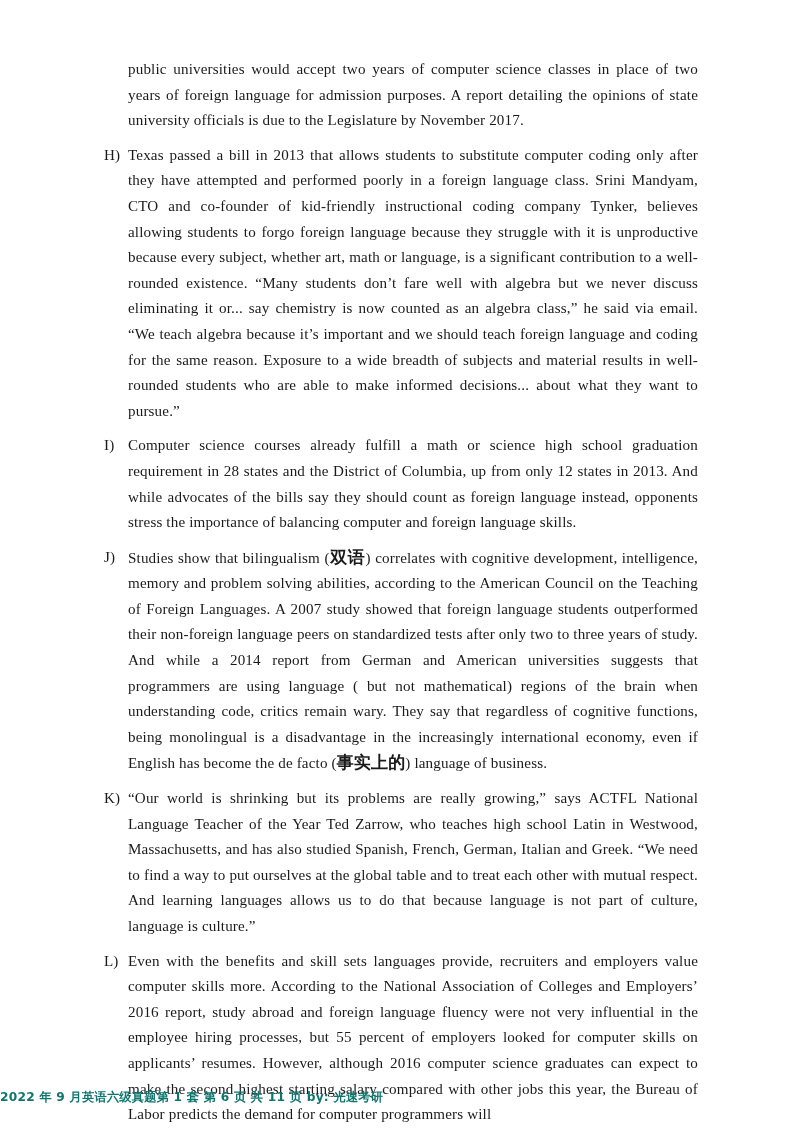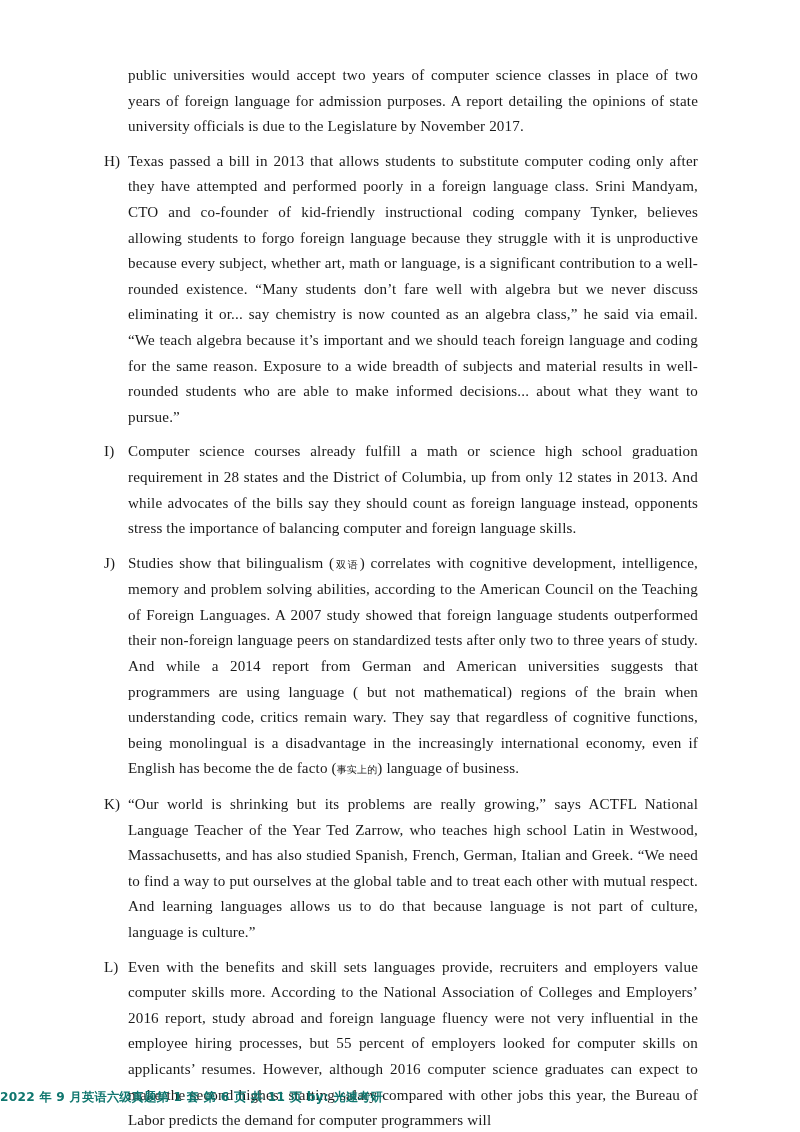--- a/index.html
+++ b/index.html
@@ -48,28 +48,28 @@
     text-align: left;
     font-size: 15.1px;
     line-height: 25.6px;
   }
   .para .body {
     display: block;
   }
   
   .para .body {
     text-align: justify;
-    margin-top: 6px;
   }
   .it {
   }
   .cjk {
     font-family: "DejaVu Sans", "Liberation Sans", sans-serif;
-    font-size: 10px;
+    font-size: 17px;
     font-style: normal;
+    font-weight: bold;
   }
   #footer {
     position: absolute;
     left: 0;
     top: 1076px;
     width: 800px;
     text-align: left;
     font-weight: bold;
     font-size: 12.6px;
     color: #0f766e;

